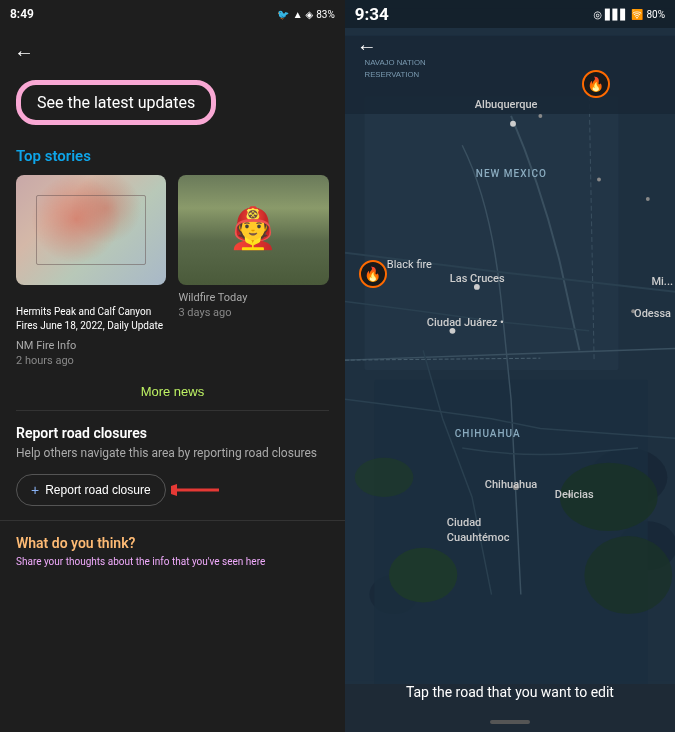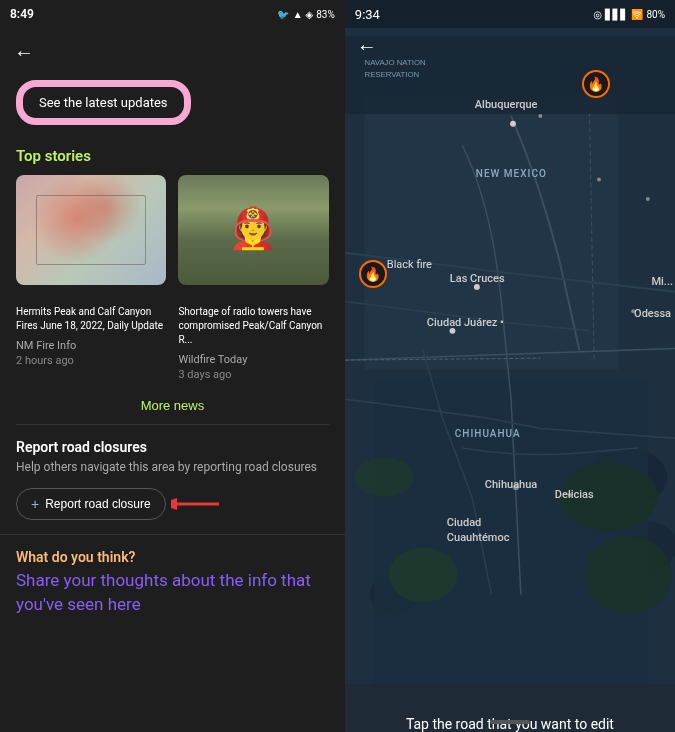--- a/index.html
+++ b/index.html
@@ -58,32 +58,32 @@
     .back-arrow {
       color: #fff;
       font-size: 20px;
       cursor: pointer;
     }
 
     .update-btn-wrap {
       padding: 8px 16px 16px 16px;
     }
     .update-btn {
-      border: 7px solid #f9a8d4;
+      border: 5px solid #f9a8d4;
       border-radius: 20px;
       padding: 8px 16px;
       color: #fff;
       background: transparent;
-      font-size: 13px;
+      font-size: 16px;
       cursor: pointer;
       display: inline-block;
     }
 
     .section-label {
-      color: #bef264;
+      color: #0ea5e9;
       font-size: 15px;
       font-weight: 600;
       padding: 6px 16px 10px 16px;
     }
 
     .top-stories-row {
       display: flex;
       gap: 12px;
       padding: 0 16px;
       overflow: hidden;
@@ -223,22 +223,22 @@
       padding: 14px 16px;
       border-top: 1px solid #333;
     }
     .what-think-title {
       color: #fdba74;
       font-size: 14px;
       font-weight: 600;
       margin-bottom: 4px;
     }
     .what-think-desc {
-      color: #8b5cf6;
-      font-size: 17px;
+      color: #f0abfc;
+      font-size: 10px;
       line-height: 1.4;
     }
 
     
     .right-panel {
       width: 338px;
       height: 732px;
       background: #1a2a3a;
       position: relative;
       overflow: hidden;
@@ -250,22 +250,22 @@
       display: flex;
       align-items: center;
       justify-content: space-between;
       padding: 0 10px;
       position: absolute;
       top: 0; left: 0; right: 0;
       z-index: 10;
     }
     .status-time-right {
       color: #fff;
-      font-size: 13px;
-      font-weight: 400;
+      font-size: 17px;
+      font-weight: 700;
     }
 
     .map-bg {
       position: absolute;
       inset: 0;
       background: #1e3040;
     }
 
     
     .map-svg {
@@ -286,21 +286,21 @@
     }
 
     .tap-to-edit-bar {
       position: absolute;
       bottom: 0;
       left: 0;
       right: 0;
       height: 48px;
       background: #1e2a36;
       display: flex;
-      align-items: flex-end;
+      align-items: flex-start;
       justify-content: center;
       z-index: 20;
     }
     .tap-to-edit-text {
       color: #fff;
       font-size: 14px;
     }
 
     .fire-pin {
       position: absolute;
@@ -383,21 +383,20 @@
 
     <div class="story-card">
       <div class="story-img story-img-fire-map"></div>
       <div class="story-title">Hermits Peak and Calf Canyon Fires June 18, 2022, Daily Update</div>
       <div class="story-source">NM Fire Info</div>
       <div class="story-time">2 hours ago</div>
     </div>
 
     <div class="story-card">
       <div class="story-img story-img-firefighter"></div>
-      <div class="story-title">Shortage of radio towers have compromised Peak/Calf Canyon R...</div>
       <div class="story-source">Wildfire Today</div>
       <div class="story-time">3 days ago</div>
     </div>
   </div>
 
   <div class="more-news-wrap">
     <button class="more-news-btn">More news</button>
   </div>
 
   <div class="divider"></div>

